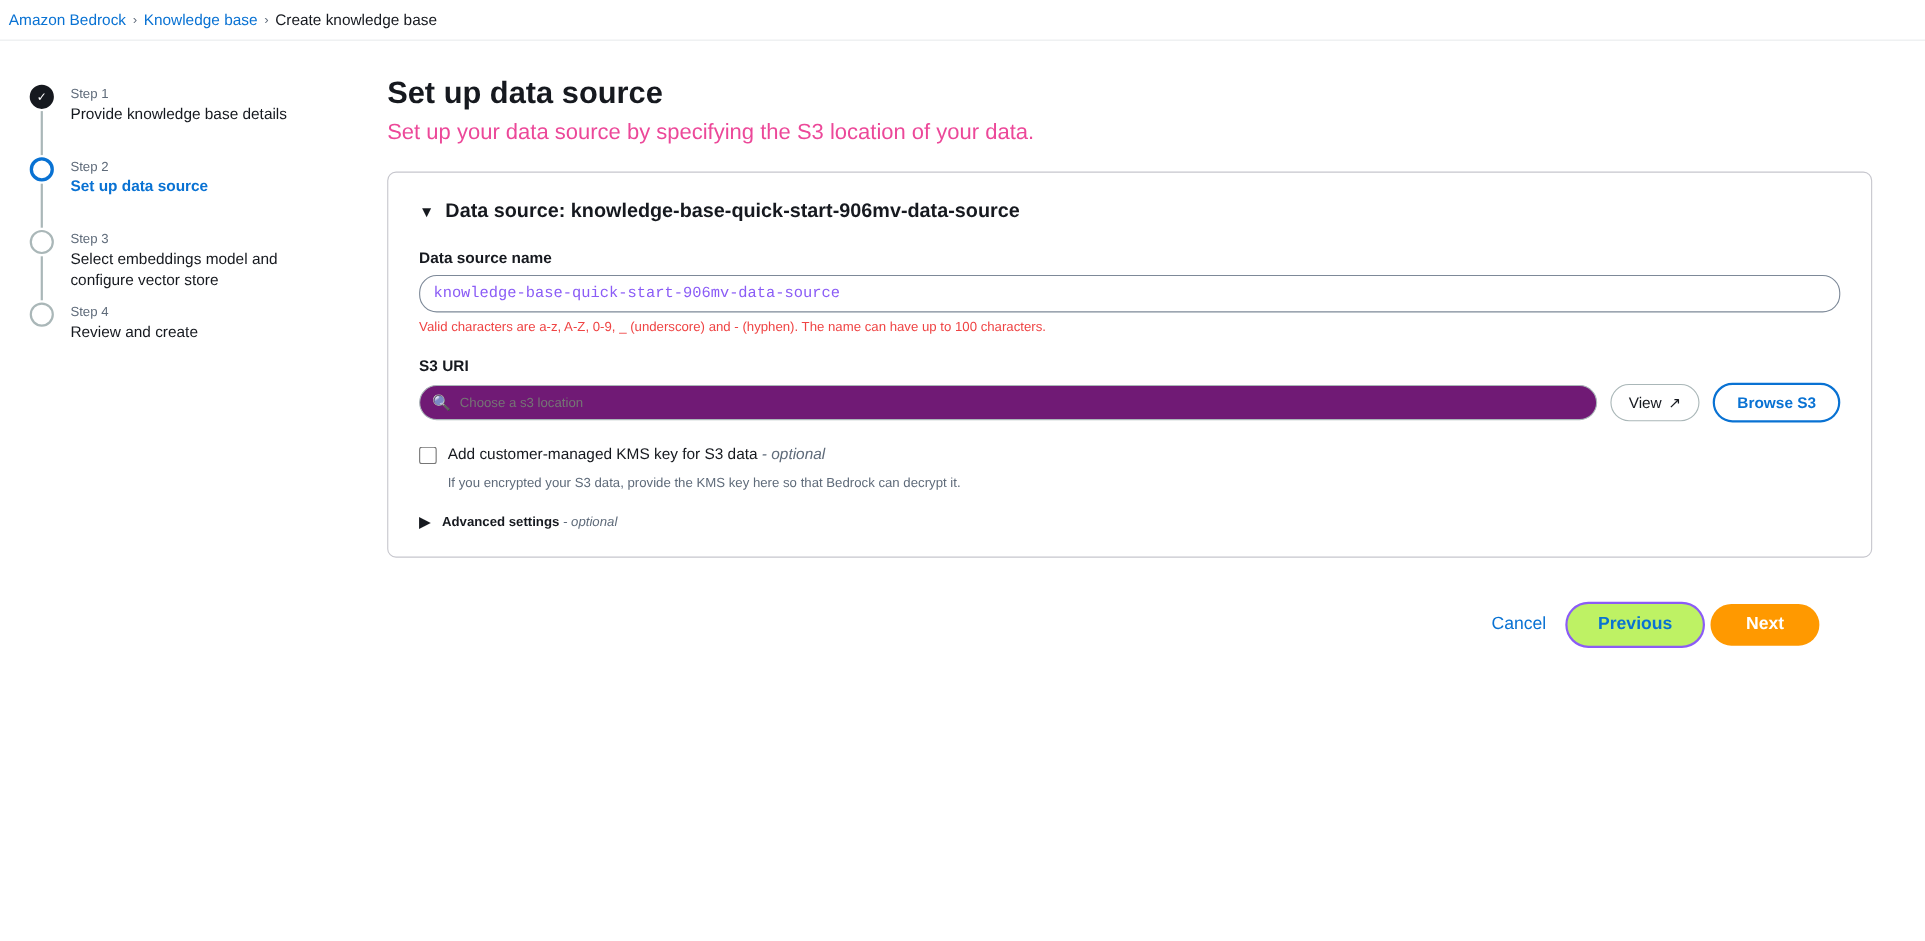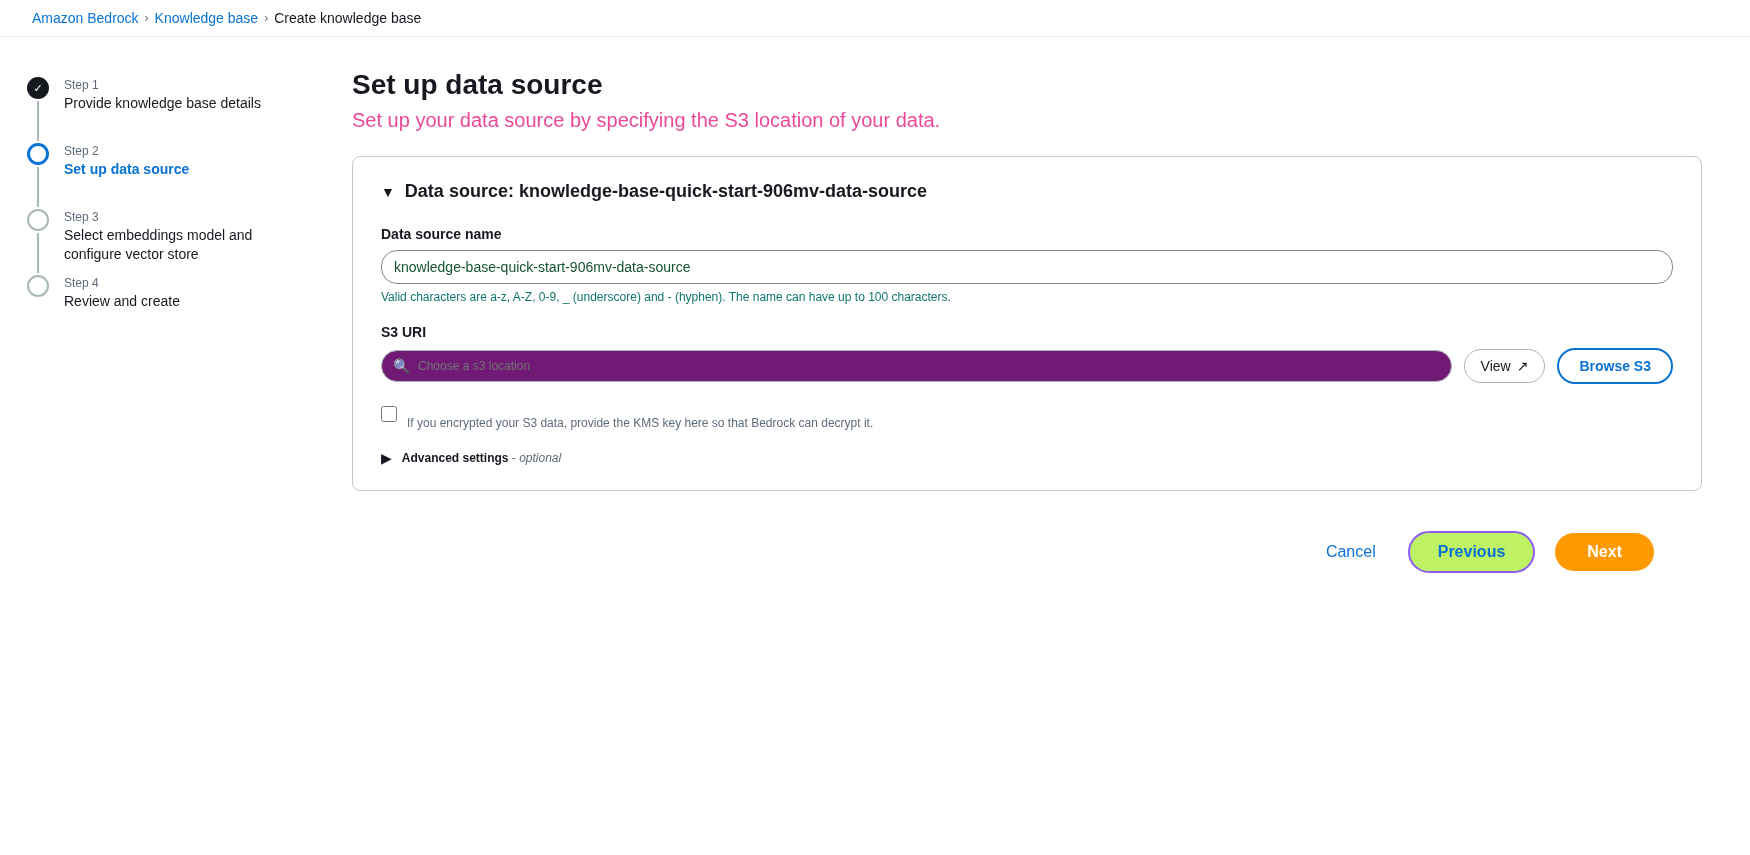--- a/index.html
+++ b/index.html
@@ -9,21 +9,21 @@
       color: #16191f;
       font-size: 14px;
       min-height: 855px;
       width: 1750px;
     }
 
     
     .breadcrumb-bar {
       display: flex;
       align-items: center;
-      padding: 10px 32px;
+      padding: 10px 8px;
       border-bottom: 1px solid #e9ebed;
       gap: 6px;
       font-size: 14px;
       text-align: right;
     }
     .breadcrumb-link {
       color: #0972d3;
       text-decoration: none;
       cursor: pointer;
     }
@@ -169,26 +169,27 @@
       color: #16191f;
       margin-bottom: 8px;
       display: block;
     }
     .form-input {
       width: 100%;
       padding: 8px 12px;
       border: 1px solid #7d8998;
       border-radius: 16px;
       font-size: 14px;
-      color: #14532d;
+      color: #8b5cf6;
       outline: none;
+      font-family: Liberation Mono, monospace;
     }
     .form-hint {
       font-size: 12px;
-      color: #0f766e;
+      color: #ef4444;
       margin-top: 6px;
     }
 
     .form-group {
       margin-bottom: 20px;
     }
 
     
     .s3-uri-row {
       display: flex;
@@ -297,21 +298,21 @@
       font-style: italic;
       font-weight: 400;
       color: #5f6b7a;
     }
 
     
     .bottom-actions {
       display: flex;
       align-items: center;
       justify-content: flex-end;
-      gap: 20px;
+      gap: 5px;
       padding: 24px 48px 24px 0;
       margin-top: 16px;
     }
     .btn-cancel {
       background: none;
       border: none;
       color: #0972d3;
       font-size: 16px;
       font-weight: 500;
       cursor: pointer;
@@ -444,20 +445,24 @@
             <span>View</span>
             <span>↗</span>
           </button>
           <button class="btn-browse-s3">Browse S3</button>
         </div>
       </div>
 
       <div class="kms-row">
         <input type="checkbox" class="kms-checkbox" style="">
         <div class="kms-label-wrap">
+          <span class="kms-label">
+            <span>Add customer-managed KMS key for S3 data</span>
+            <em>- optional</em>
+          </span>
           <span class="kms-hint">If you encrypted your S3 data, provide the KMS key here so that Bedrock can decrypt it.</span>
         </div>
       </div>
 
       <div class="advanced-settings-row">
         <span class="collapse-icon">▶</span>
         <span class="advanced-settings-label">
           <span>Advanced settings</span>
           <em>- optional</em>
         </span>

